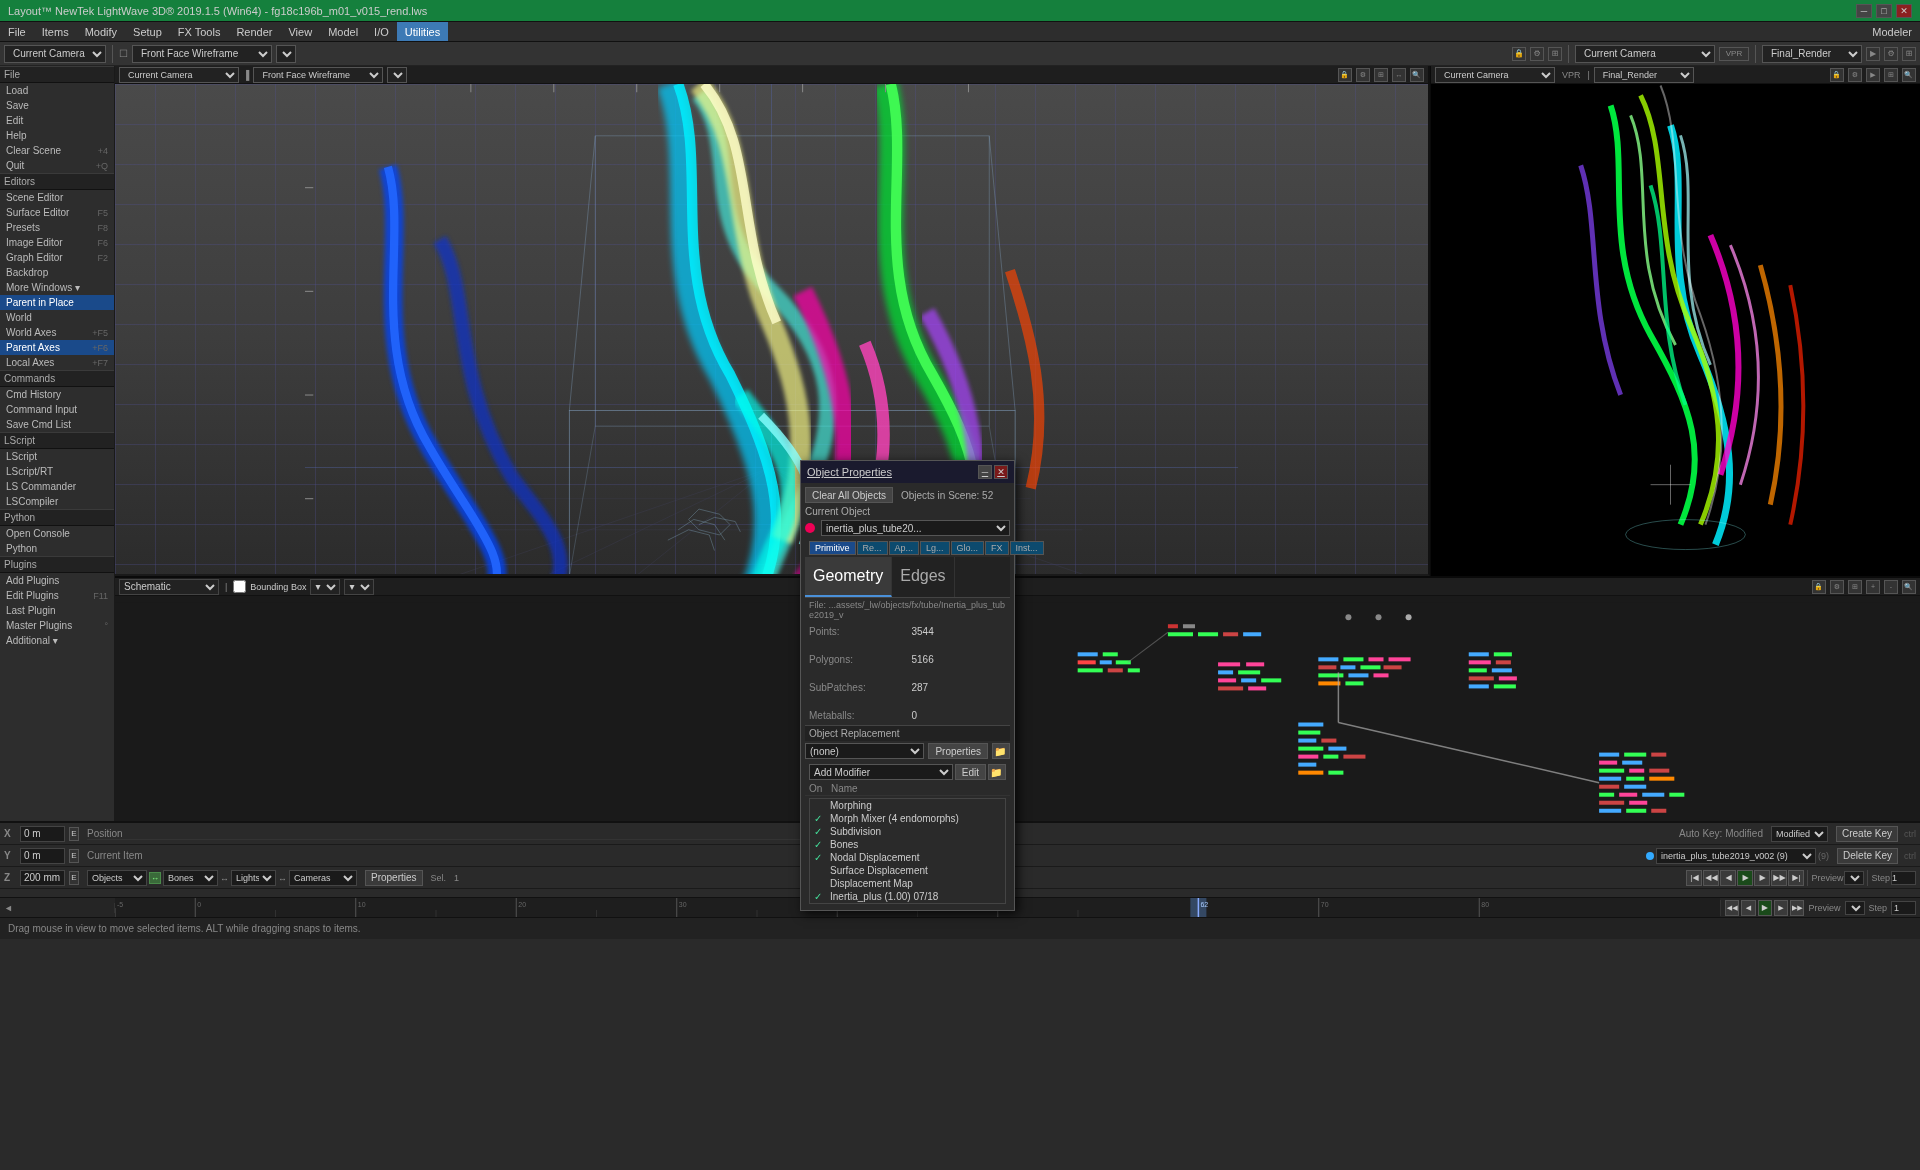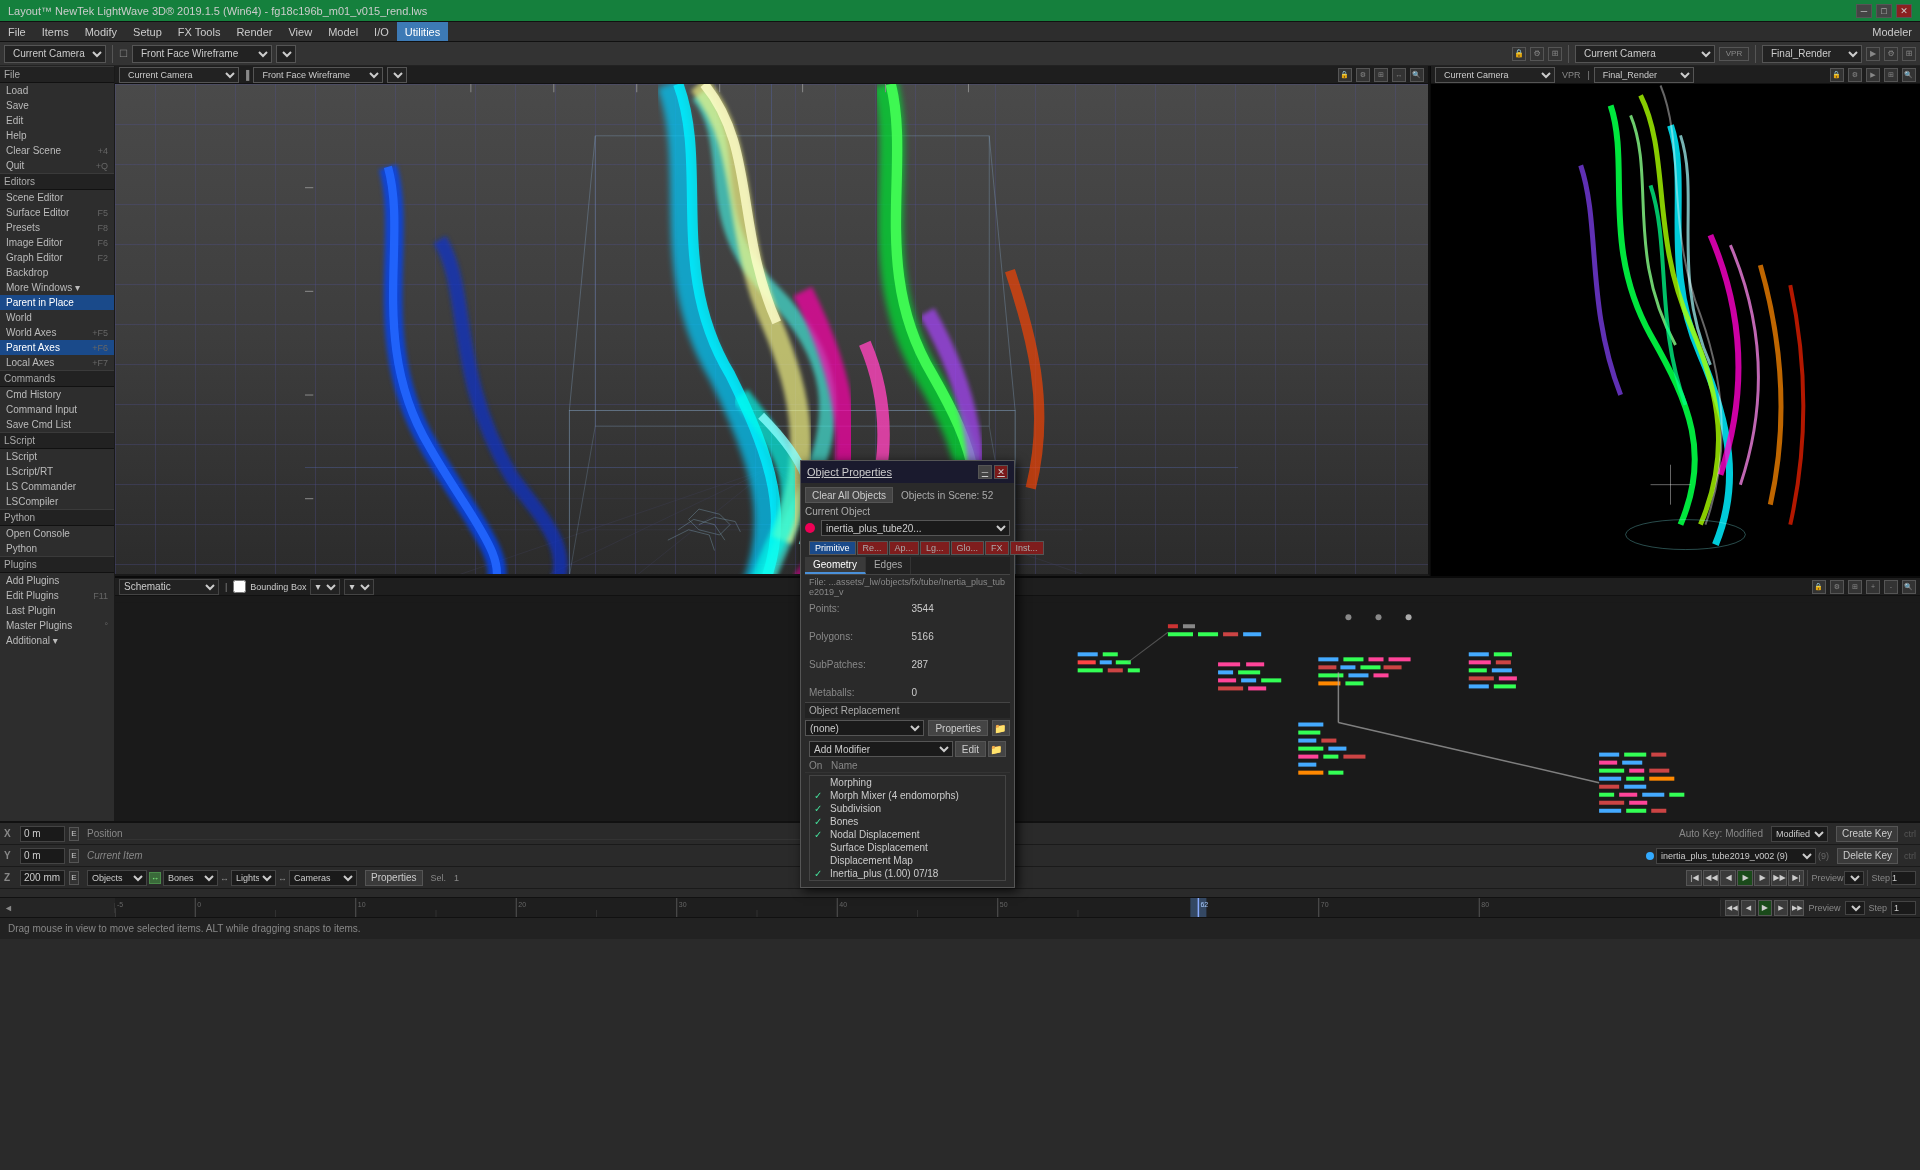--- a/index.html
+++ b/index.html
@@ -213,22 +213,22 @@
       color: #ccc;
       font-size: 10px;
       height: 16px;
     }
     .tab-bar {
       display: flex;
       background: #222;
       border-bottom: 1px solid #444;
     }
     .tab {
-      padding: 2px 8px;
-      font-size: 10px;
+      padding: 10px 8px;
+      font-size: 16px;
       color: #aaa;
       cursor: pointer;
       border-right: 1px solid #333;
     }
     .tab.active { background: #3a3a3a; color: #fff; border-bottom: 2px solid #4a90d9; }
     .props-grid {
       display: grid;
       grid-template-columns: 1fr 1fr;
       gap: 17px 8px;
       padding: 4px;
@@ -365,21 +365,21 @@
 
     
     .prop-tab-bar {
       display: flex;
       gap: 1px;
       padding: 2px 4px;
     }
     .prop-tab {
       padding: 1px 5px;
       font-size: 9px;
-      background: #7f1d1d;
+      background: #0c4a6e;
       border: 1px solid #555;
       color: #aaa;
       cursor: pointer;
     }
     .prop-tab.active { background: #1a4a8a; color: #fff; }
 
     .file-path {
       font-size: 9px;
       color: #888;
       padding: 2px 4px;
@@ -1042,21 +1042,21 @@
       <option>Modified</option>
     </select>
     <button class="btn-small" style="margin-left:4px;">Create Key</button>
     <span style="font-size:9px;color:#555;margin-left:2px;">ctrl</span>
   </div>
 
   <div class="ctrl-row" style="height:22px;">
     <span class="ctrl-label">Y</span>
     <input class="ctrl-input" value="0 m" style="">
     <div style="width:10px;height:14px;background:#333;border:1px solid #555;font-size:8px;display:flex;align-items:center;justify-content:center;cursor:pointer;">E</div>
-    <div style="flex:1;margin:4px 4px;font-size:10px;color:#888;display:flex;align-items:center;font-style:italic;">Current Item</div>
+    <div style="flex:1;margin:4px 4px;font-size:10px;color:#888;display:flex;align-items:center;">Current Item</div>
     <div style="display:flex;align-items:center;gap:2px;margin:0 4px;">
       <div style="width:8px;height:8px;background:#33aaff;border-radius:50%;"></div>
       <select style="height:16px;font-size:9px;background:#1a1a1a;border:1px solid #444;color:#ccc;width:160px;">
         <option>inertia_plus_tube2019_v002 (9)</option>
       </select>
       <span style="font-size:9px;color:#666;">(9)</span>
     </div>
     <button class="btn-small">Delete Key</button>
     <span style="font-size:9px;color:#555;margin-left:2px;">ctrl</span>
   </div>

